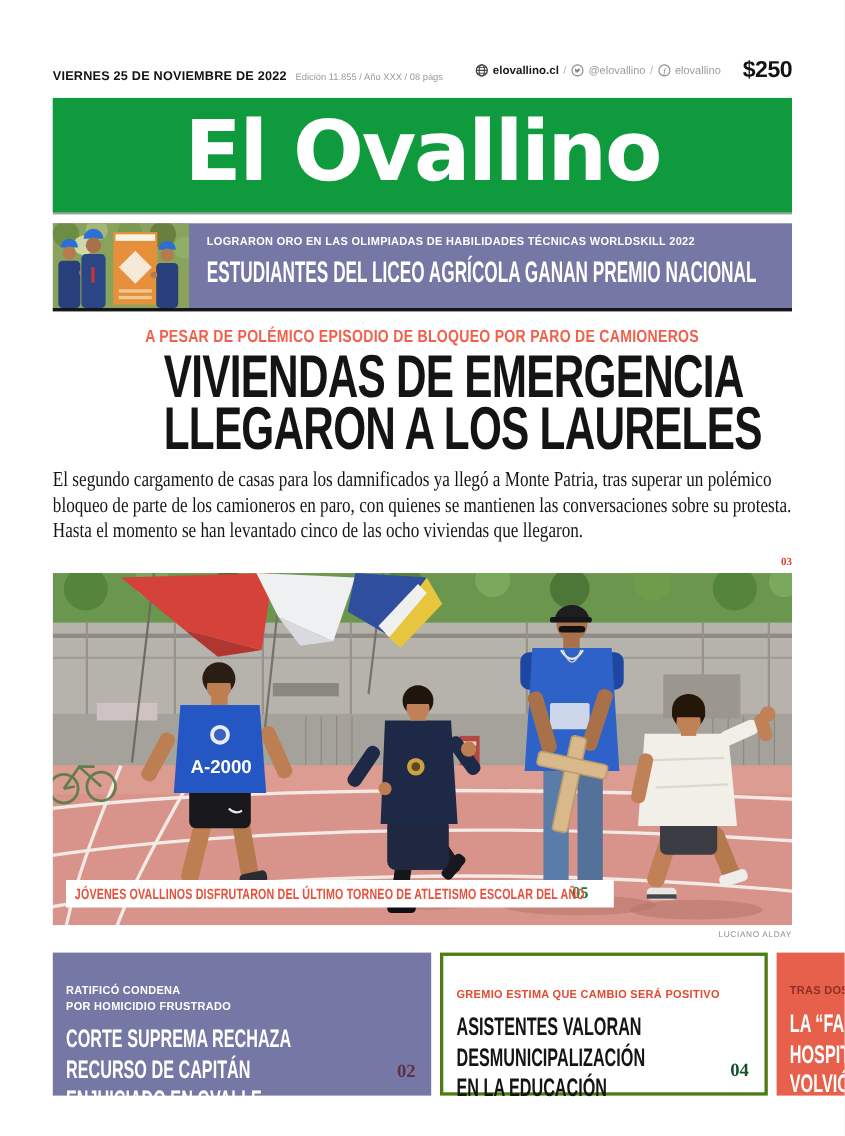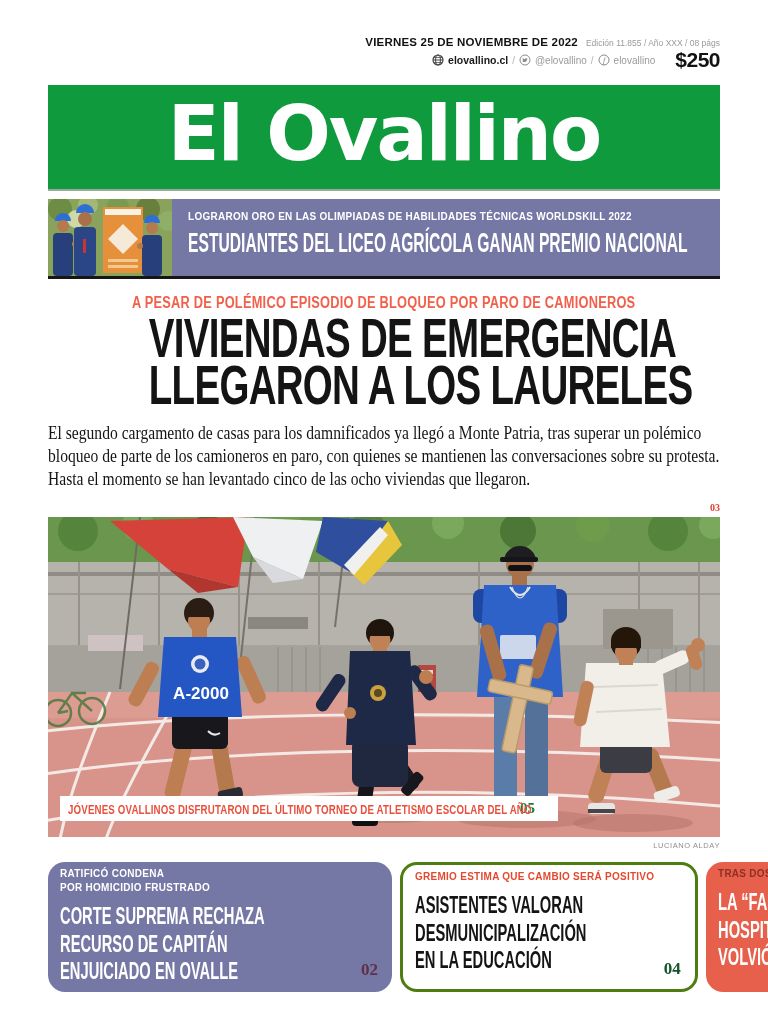--- a/index.html
+++ b/index.html
@@ -5,21 +5,21 @@
   * { margin:0; padding:0; box-sizing:border-box; }
   html,body { background:#e9e9e9; }
   .page {
     position:relative; width:768px; height:1033px; margin:0 auto;
     background:#ffffff; overflow:hidden;
     font-family:"Liberation Sans", sans-serif; color:#121212;
   }
   .content { margin:0 48px; width:672px; }
 
   
-  .topbar { padding-top:36px; display:flex; justify-content:space-between; align-items:flex-end;flex-direction:column; }
+  .topbar { padding-top:52px; display:flex; justify-content:space-between; align-items:flex-end; }
   .topbar-left { display:flex; align-items:baseline; gap:8px; }
   .date { font-size:11.5px; font-weight:bold; letter-spacing:.2px; }
   .edition { font-size:8.5px; color:#9a9a9a; }
   .topbar-right { display:flex; align-items:center; gap:6px; }
   .soc { display:flex; align-items:center; gap:4px; font-size:10px; color:#9a9a9a; }
   .soc .site { font-weight:bold; color:#1a1a1a; font-size:10.5px; }
   .soc-sep { color:#b5b5b5; font-size:10px; }
   .icn { width:12px; height:12px; display:inline-block; vertical-align:middle; }
   .price { font-size:21px; font-weight:bold; margin-left:14px; letter-spacing:-.5px; }
 
@@ -82,21 +82,21 @@
   .caption-text-wrap { width:452px; overflow:visible; }
   .caption-text {
     display:inline-block; white-space:nowrap; color:#e8503c; font-weight:bold; font-size:13.5px;
     transform:scaleX(.72); transform-origin:left center; letter-spacing:.2px;
   }
   .caption-page { font-family:Liberation Serif, serif; font-weight:bold; font-size:15px; color:#15803d; }
   .credit { margin-top:4px; text-align:right; font-size:7.5px; color:#8f8f8f; letter-spacing:.6px; }
 
   
   .footer { margin-top:12px; display:flex; gap:8px; height:130px; }
-  .story { flex:1; position:relative; padding:4px 12px;border-radius:17px; }
+  .story { flex:1; position:relative; padding:28px 12px; }
   .story-1 { background:#7577a5; }
   .story-2 { background:#ffffff; border:3px solid #4d7c0f; }
   .story-3 { background:#e7604c; }
   .story-kicker .kl {
     white-space:nowrap; font-weight:bold; font-size:10.5px; line-height:14px; letter-spacing:.3px;
     transform:scaleX(.95); transform-origin:left center;
   }
   .story-1 .story-kicker .kl { color:#ffffff; }
   .story-2 .story-kicker .kl { color:#e4492f; }
   .story-3 .story-kicker .kl { color:#8d2f24; }

